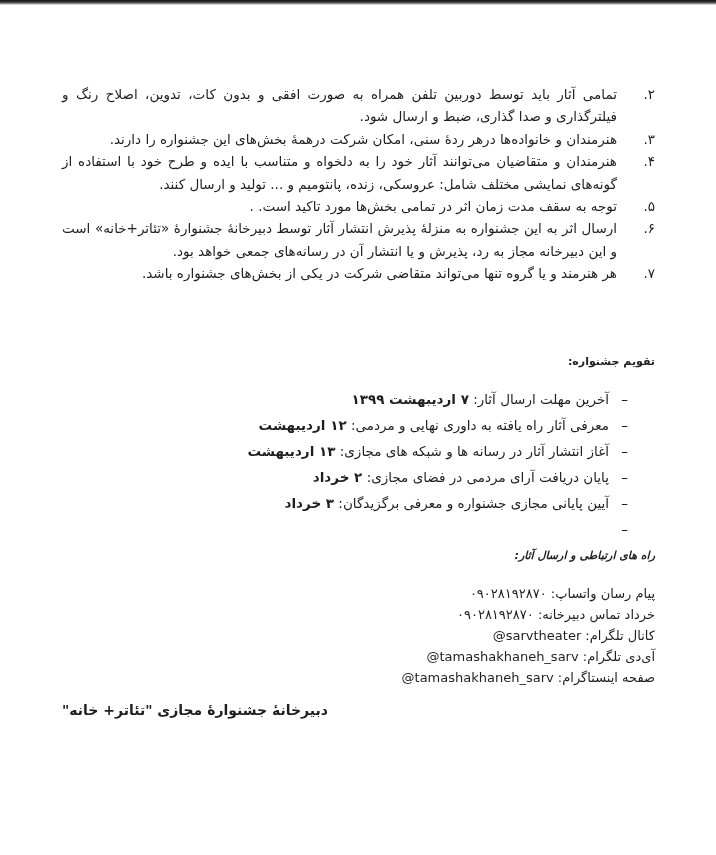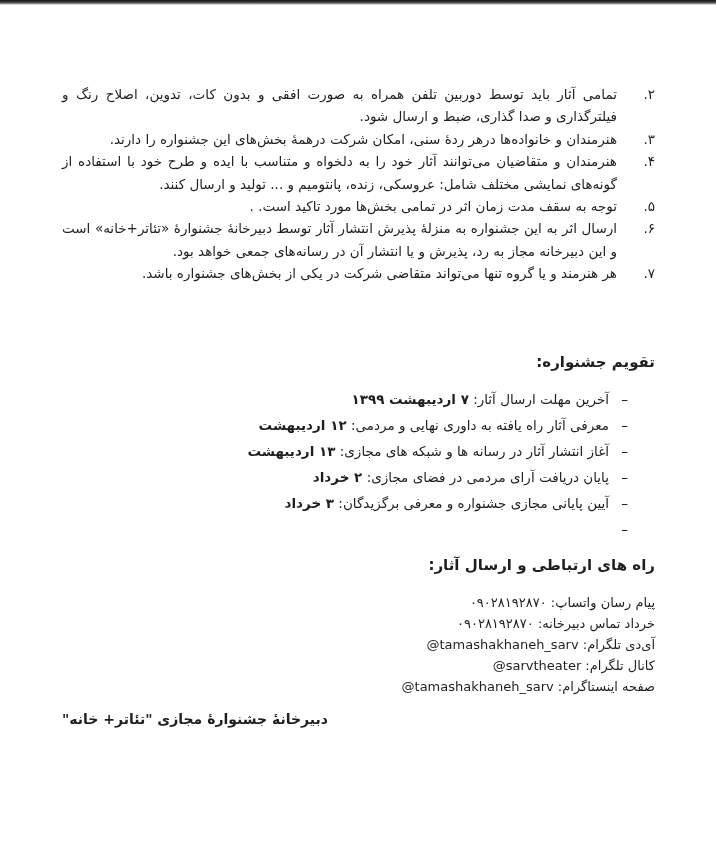--- a/index.html
+++ b/index.html
@@ -21,23 +21,23 @@
   .content {
     direction: rtl;
     padding: 83px 61px 0 62px;
   }
   
   .rules { font-size: 13.5px; line-height: 22.4px; }
   .rule { display: flex; }
   .rule-num { width: 38px; flex-shrink: 0; text-align: right; }
   .rule-text { flex: 1; text-align: justify; }
   
-  .section-heading { font-weight: bold; font-size: 15px; line-height: 22px; }
+  .section-heading { font-weight: bold; font-size: 11px; line-height: 22px; }
   .cal-heading { margin-top: 66px; }
-  .contact-heading { margin-top: 14px; }
+  .contact-heading { margin-top: 5px; font-style: italic; }
   
   .calendar { margin-top: 15px; font-size: 13.5px; }
   .cal-item { display: flex; padding-right: 27px; line-height: 22px; margin-bottom: 4px; }
   .cal-dash { width: 19px; flex-shrink: 0; }
   .cal-text { flex: 1; }
   .cal-date { font-weight: bold; }
   
   .intro { margin-top: 12px; font-size: 13.5px; line-height: 23.5px; text-align: justify; }
   
   .contacts { margin-top: 16px; font-size: 13px; line-height: 21px; text-align: right; }
@@ -114,21 +114,21 @@
         <span class="cal-text"></span>
       </div>
     </div>
 
     <div class="section-heading contact-heading">راه های ارتباطی و ارسال آثار:</div>
 
 
     <div class="contacts">
       <div class="contact-line"><span>پیام رسان واتساپ: </span><span class="contact-value-ltr">۰۹۰۲۸۱۹۲۸۷۰</span></div>
       <div class="contact-line"><span>خرداد تماس دبیرخانه: </span><span class="contact-value-ltr">۰۹۰۲۸۱۹۲۸۷۰</span></div>
+      <div class="contact-line"><span>کانال تلگرام: </span><span class="contact-value-ltr">@sarvtheater</span></div>
       <div class="contact-line"><span>آی‌دی تلگرام: </span><span class="contact-value-ltr">@tamashakhaneh_sarv</span></div>
-      <div class="contact-line"><span>کانال تلگرام: </span><span class="contact-value-ltr">@sarvtheater</span></div>
       <div class="contact-line"><span>صفحه اینستاگرام: </span><span class="contact-value-ltr">@tamashakhaneh_sarv</span></div>
     </div>
 
     <div class="footer">دبیرخانهٔ جشنوارهٔ مجازی "تئاتر+ خانه"</div>
 
   </div>
 </div>
 
 </body></html>

